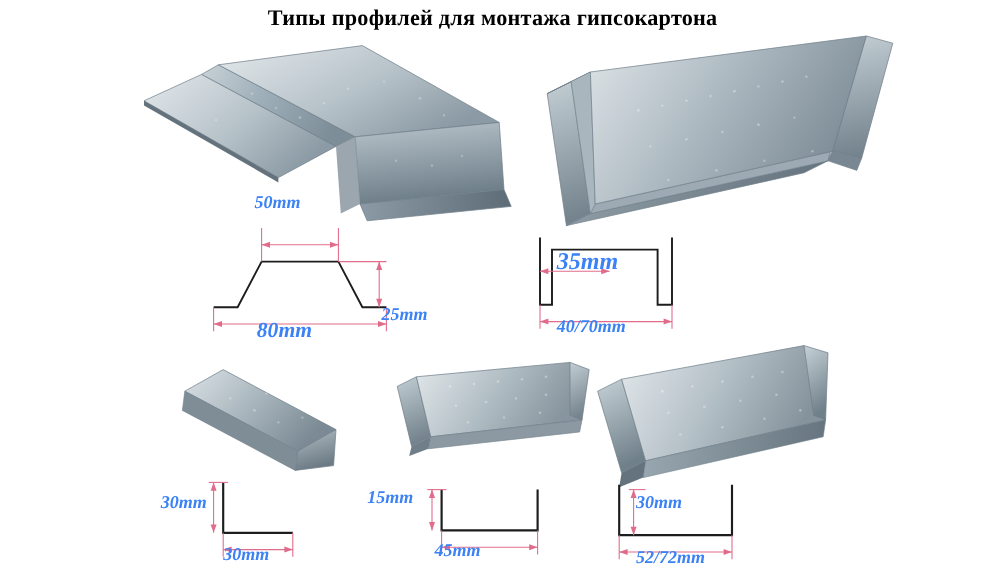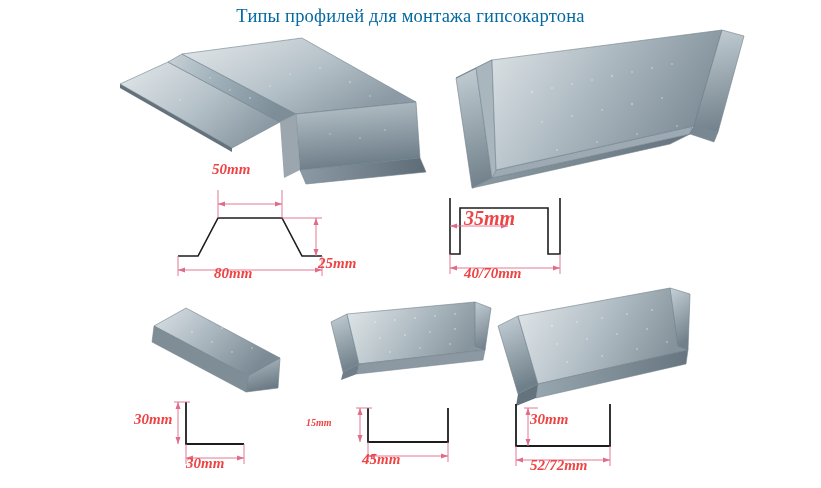--- a/index.html
+++ b/index.html
@@ -16,22 +16,23 @@
     overflow: hidden;
   }
   .title {
     position: absolute;
     top: 6px;
     left: 0;
     width: 821px;
     text-align: center;
     font-family: "Liberation Serif", serif;
     font-size: 18.5px;
-    color: #0369a1;
+    color: #000000;
     letter-spacing: 0.2px;
+    font-weight: bold;
   }
 
   
   .profile {
     position: absolute;
   }
   .profile svg {
     display: block;
     overflow: visible;
   }
@@ -40,21 +41,21 @@
   .dimdraw {
     position: absolute;
   }
   .dimdraw svg { display: block; overflow: visible; }
 
   .dimlabel {
     position: absolute;
     font-family: "Liberation Serif", serif;
     font-weight: bold;
     font-style: italic;
-    color: #ef4444;
+    color: #3b82f6;
     white-space: nowrap;
     line-height: 1;
   }
 </style>
 </head>
 <body>
 
 <div id="page">
 
   <div class="title">Типы профилей для монтажа гипсокартона</div>
@@ -129,21 +130,21 @@
       <line x1="8" y1="92" x2="152" y2="92" stroke="#e06c8a" stroke-width="0.9"></line>
       <polygon points="8,92 15,89.5 15,94.5" fill="#e06c8a"></polygon>
       <polygon points="152,92 145,89.5 145,94.5" fill="#e06c8a"></polygon>
 
       <line x1="112" y1="40" x2="152" y2="40" stroke="#e06c8a" stroke-width="0.9"></line>
       <line x1="146" y1="40" x2="146" y2="78" stroke="#e06c8a" stroke-width="0.9"></line>
       <polygon points="146,40 143.5,47 148.5,47" fill="#e06c8a"></polygon>
       <polygon points="146,78 143.5,71 148.5,71" fill="#e06c8a"></polygon>
     </svg>
     <div class="dimlabel" style="left:42px; top:-16px; font-size:15px;">50mm</div>
-    <div class="dimlabel" style="left:44px; top:88px; font-size:15px;">80mm</div>
+    <div class="dimlabel" style="left:44px; top:88px; font-size:18px;">80mm</div>
     <div class="dimlabel" style="left:148px; top:44px; font-size:15px;margin-top:34px;">25mm</div>
   </div>
 
   <div class="profile" style="left:432px; top:22px;">
     <svg width="330" height="175" viewBox="0 0 330 175">
       <defs>
         <linearGradient id="g2a" x1="0" y1="0" x2="1" y2="0.4">
           <stop offset="0%" stop-color="#dfe5e8"></stop>
           <stop offset="50%" stop-color="#aebac2"></stop>
           <stop offset="100%" stop-color="#7f8e98"></stop>
@@ -316,21 +317,21 @@
       <line x1="30" y1="10" x2="30" y2="44" stroke="#e06c8a" stroke-width="0.9"></line>
       <polygon points="30,10 27.5,17 32.5,17" fill="#e06c8a"></polygon>
       <polygon points="30,44 27.5,37 32.5,37" fill="#e06c8a"></polygon>
 
       <line x1="38" y1="44" x2="38" y2="64" stroke="#e06c8a" stroke-width="0.9"></line>
       <line x1="118" y1="44" x2="118" y2="64" stroke="#e06c8a" stroke-width="0.9"></line>
       <line x1="38" y1="58" x2="118" y2="58" stroke="#e06c8a" stroke-width="0.9"></line>
       <polygon points="38,58 45,55.5 45,60.5" fill="#e06c8a"></polygon>
       <polygon points="118,58 111,55.5 111,60.5" fill="#e06c8a"></polygon>
     </svg>
-    <div class="dimlabel" style="left:-24px; top:20px; font-size:10px;">15mm</div>
+    <div class="dimlabel" style="left:-24px; top:10px; font-size:15px;">15mm</div>
     <div class="dimlabel" style="left:32px; top:54px; font-size:15px;">45mm</div>
   </div>
 
   <div class="profile" style="left:492px; top:286px;">
     <svg width="210" height="125" viewBox="0 0 210 125">
       <defs>
         <linearGradient id="g5a" x1="0" y1="0" x2="1" y2="0.3">
           <stop offset="0%" stop-color="#e4e9ec"></stop>
           <stop offset="55%" stop-color="#b2bec5"></stop>
           <stop offset="100%" stop-color="#85939c"></stop>

